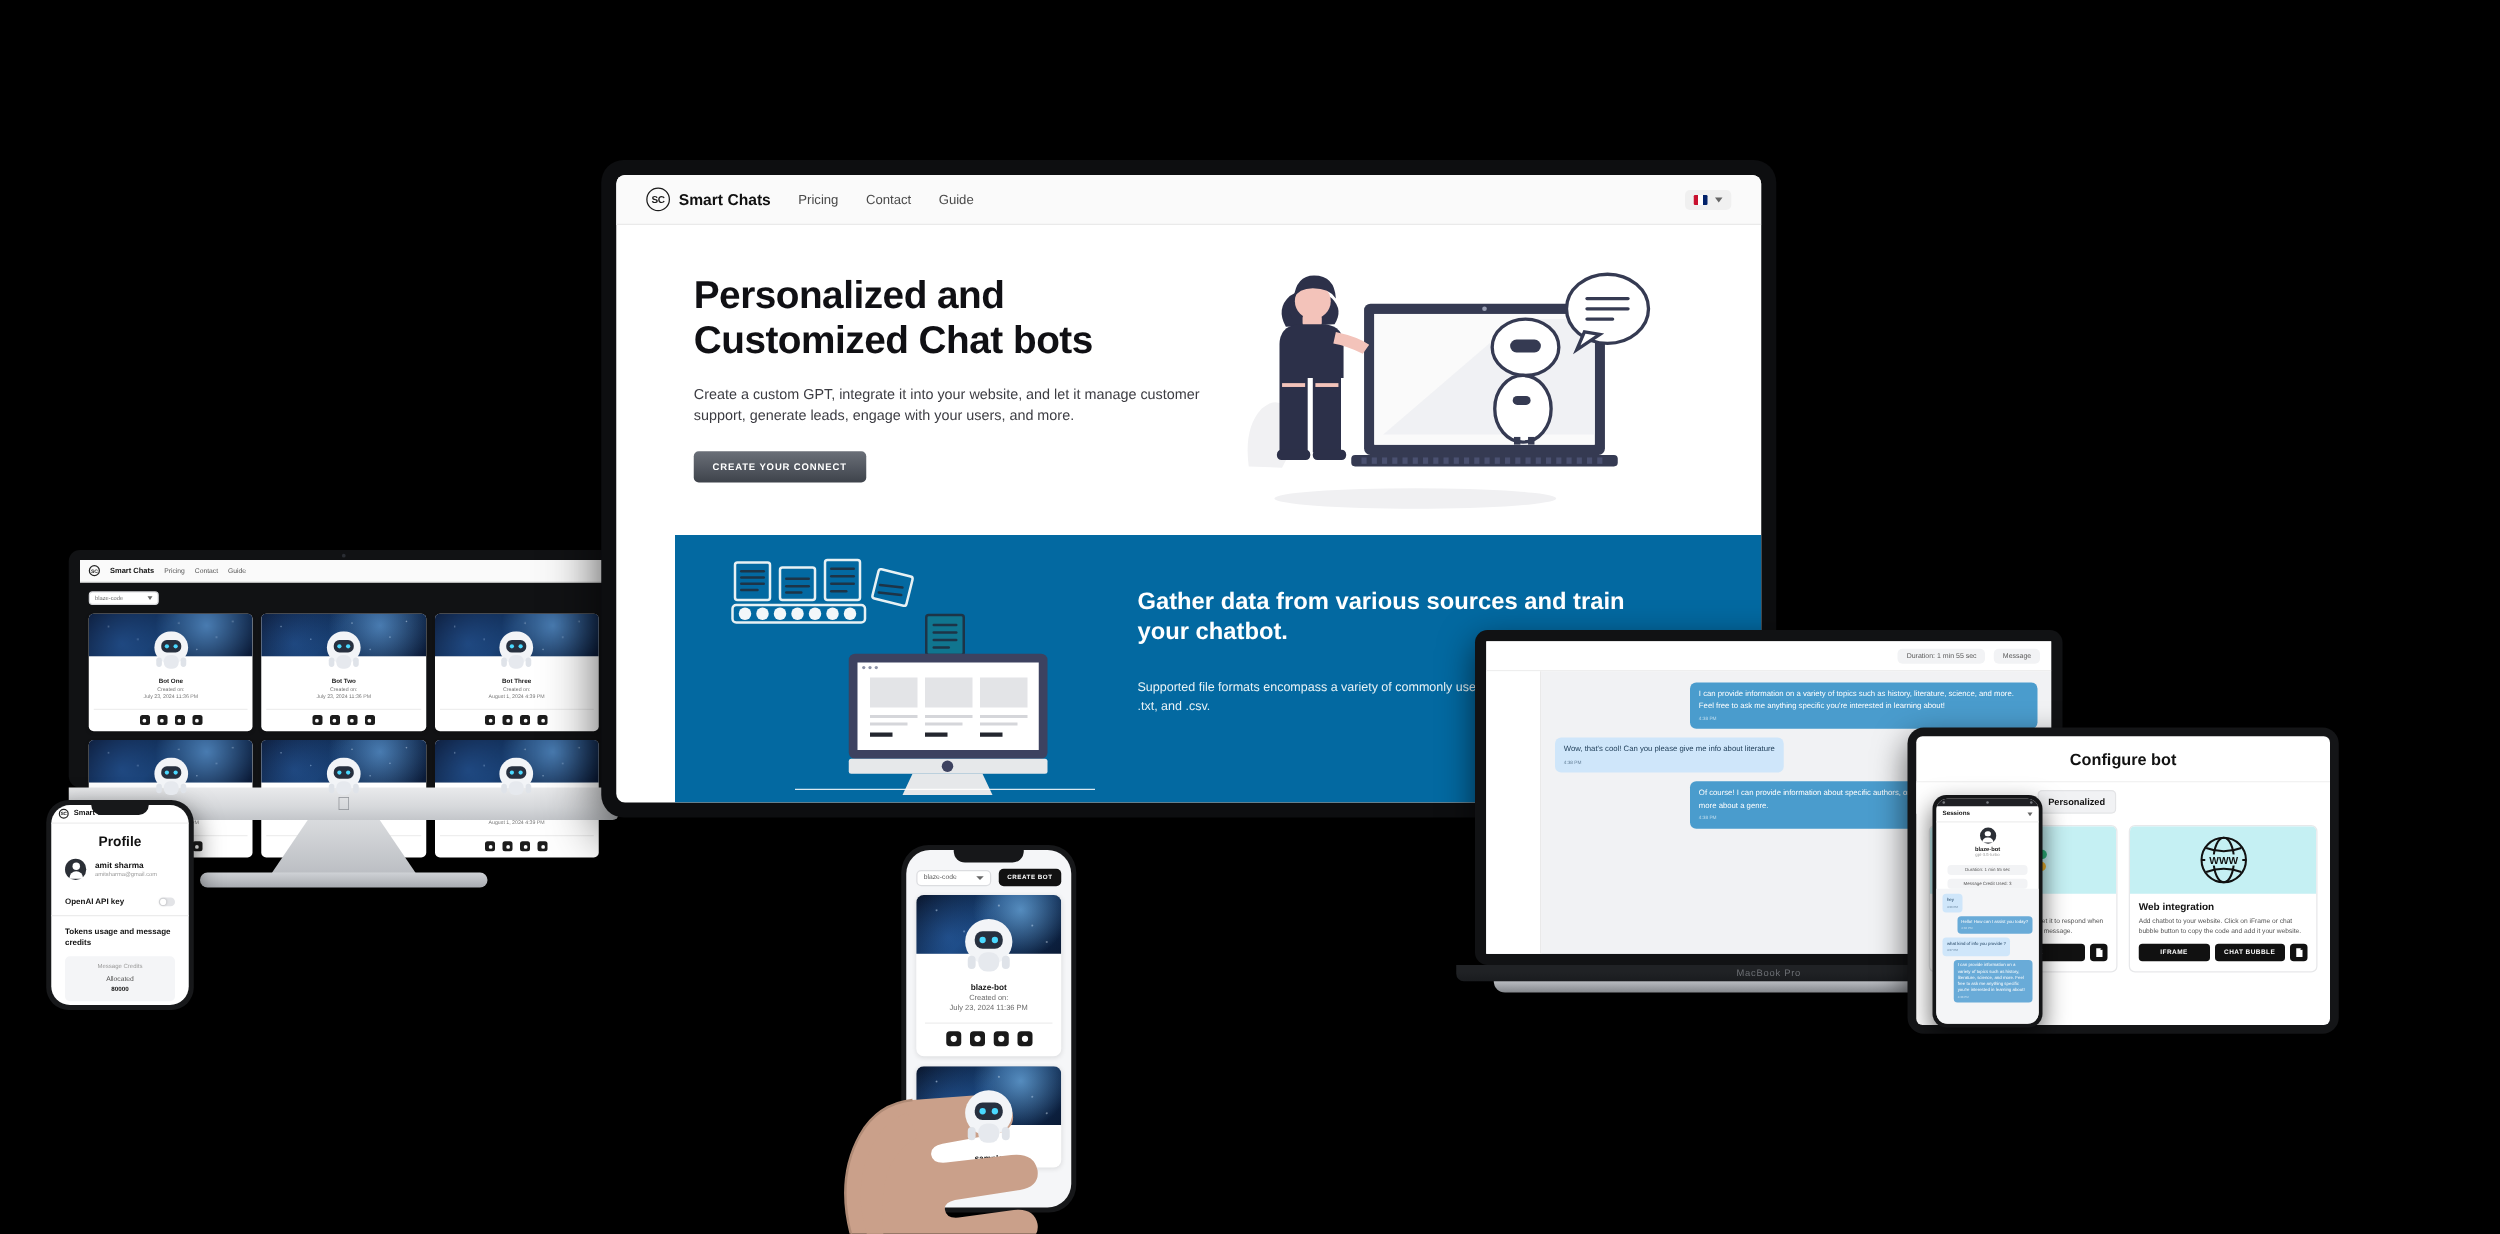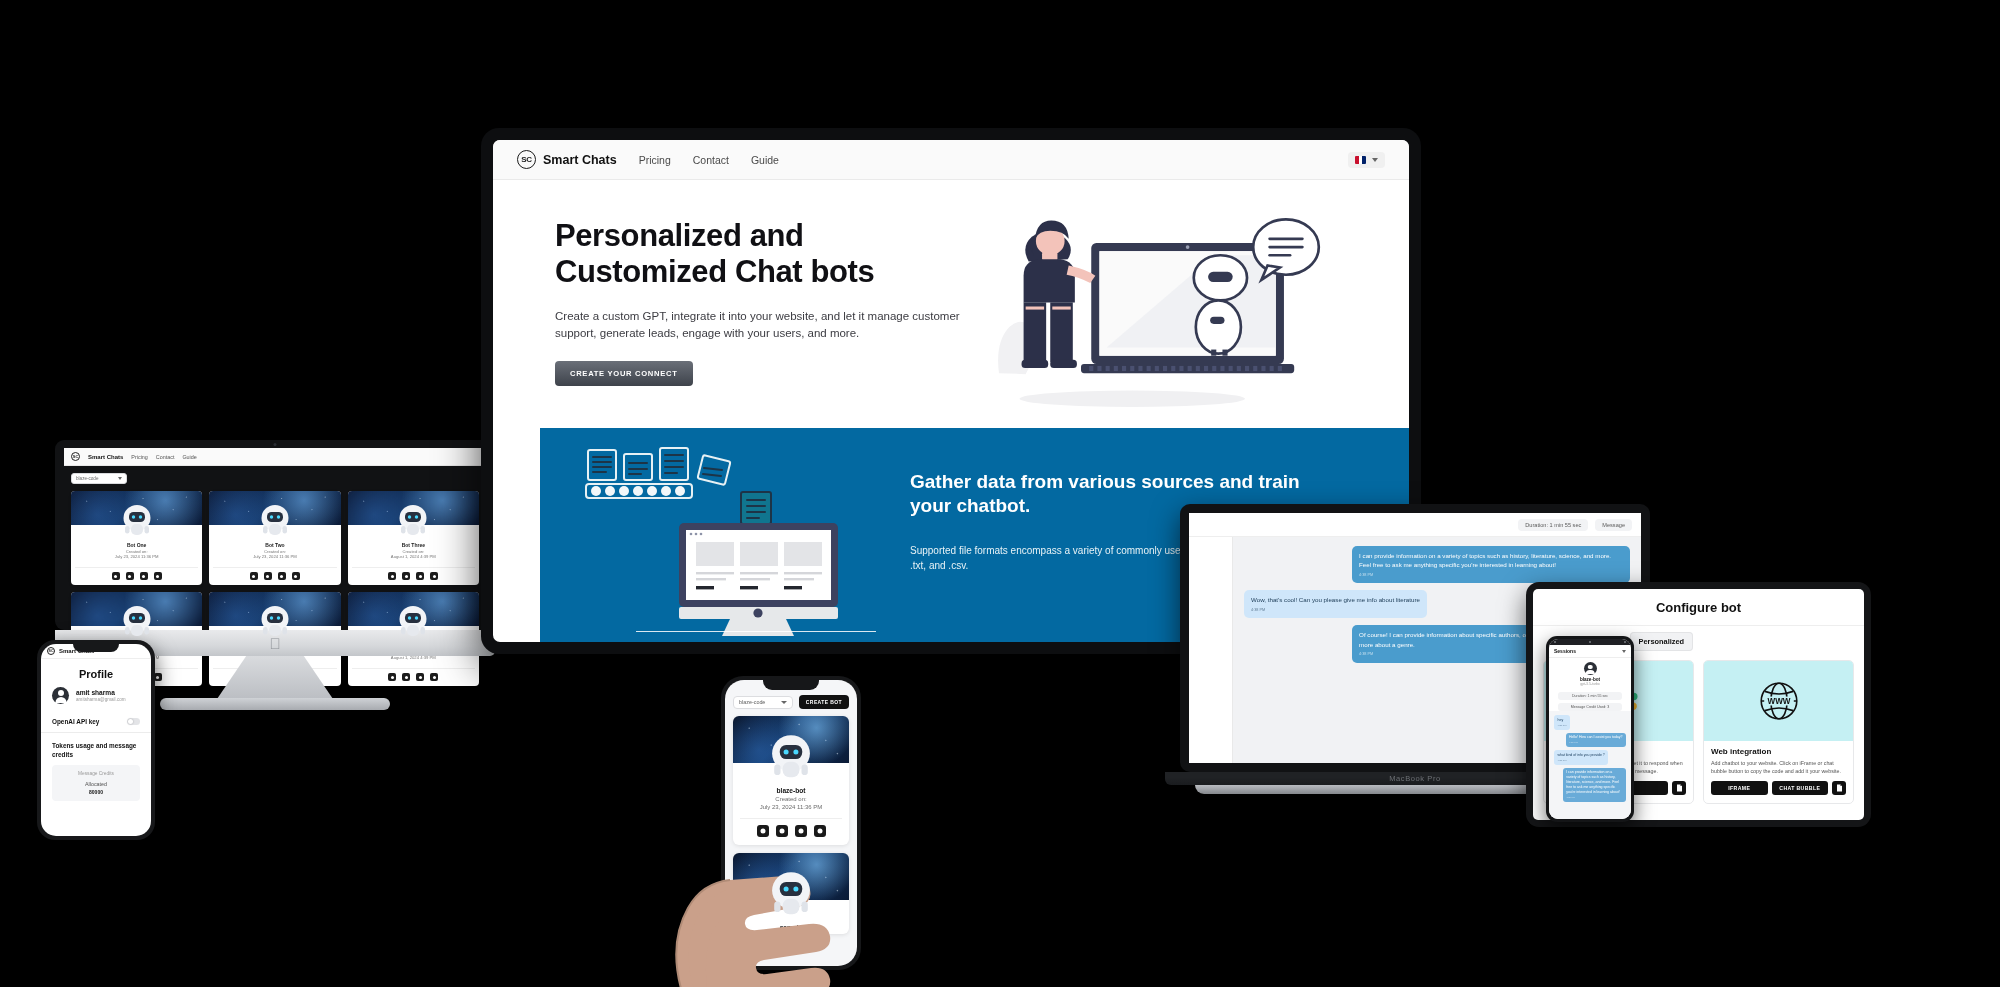--- a/index.html
+++ b/index.html
@@ -80,21 +80,21 @@
   }
   .bot-meta{ text-align:center; padding:17px 4px 4px; }
   .bot-name{ font-size:5px; font-weight:700; color:#1b1b1b; }
   .bot-created{ font-size:4.2px; color:#777; margin-top:1px; }
   .bot-date{ font-size:4.2px; color:#777; }
   .bot-actions{ display:flex; justify-content:center; gap:6px; border-top:1px solid #eee; margin:4px 4px 0; padding:4px 0 5px; }
   .bot-actions i{ width:8px;height:8px;background:#1c1c1c;border-radius:2px;display:block;position:relative; }
   .bot-actions i::after{ content:""; position:absolute; left:2.5px; top:2.5px; width:3px;height:3px;border-radius:50%;background:#fff; }
 
   
-  #phone-left{ position:absolute; left:37px; top:640px; width:118px; height:200px; }
+  #phone-left{ position:absolute; left:37px; top:640px; width:118px; height:168px; }
   #phone-left .frame{
     width:100%;height:100%;background:#17181a;border-radius:18px;padding:4px;
     box-shadow:0 8px 22px rgba(0,0,0,.65);
   }
   #phone-left .scr{ width:100%;height:100%;background:#fff;border-radius:15px;overflow:hidden;position:relative;}
   #phone-left .notch{
     position:absolute;left:50%;top:0;transform:translateX(-50%);
     width:46px;height:8px;background:#17181a;border-radius:0 0 8px 8px; z-index:4;
   }
   .ph-nav{ height:15px;display:flex;align-items:center;gap:4px;padding:0 6px;border-bottom:1px solid #eee; }
@@ -252,21 +252,21 @@
   
   #tablet{ position:absolute; left:1526px; top:582px; width:345px; height:245px; }
   #tablet .frame{ width:100%;height:100%;background:#141517;border-radius:13px;padding:7px;box-shadow:0 10px 26px rgba(0,0,0,.6); }
   #tablet .scr{ width:100%;height:100%;background:#fff;border-radius:5px;overflow:hidden; }
   .tb-title{ text-align:center;font-size:13px;font-weight:700;color:#111;padding:11px 0 10px;border-bottom:1px solid #eee; }
   .tb-tabs{ display:flex;gap:4px;padding:6px 8px 0; background:#fff; }
   .tb-tab{ font-size:7.4px;font-weight:700;color:#333;padding:5px 9px;border-radius:4px; }
   .tb-tab.active{ background:#f1f2f4;color:#111; box-shadow:inset 0 0 0 1px #e3e4e6; }
   .tb-grid{ display:grid;grid-template-columns:1fr 1fr;gap:9px;padding:9px 10px; }
   .ic-card{ border:1px solid #e7e8ea;border-radius:5px;overflow:hidden;background:#fff; }
-  .ic-hero{ height:80px;background:#c5f0f3;display:flex;align-items:center;justify-content:center; }
+  .ic-hero{ height:54px;background:#c5f0f3;display:flex;align-items:center;justify-content:center; }
   .ic-body{ padding:6px 7px 8px; }
   .ic-name{ font-size:8px;font-weight:700;color:#111; }
   .ic-desc{ font-size:5.3px;line-height:1.55;color:#545454;margin-top:3px; }
   .ic-btns{ display:flex;gap:4px;margin-top:6px;align-items:center; }
   .ic-btn{ background:#111;color:#fff;font-size:5.2px;font-weight:700;letter-spacing:.35px;border-radius:3px;padding:4px 0;text-align:center;flex:1; }
   .ic-copy{ width:14px;height:14px;background:#111;border-radius:3px;display:flex;align-items:center;justify-content:center;flex:none; }
 </style>
 </head>
 <body>
 

